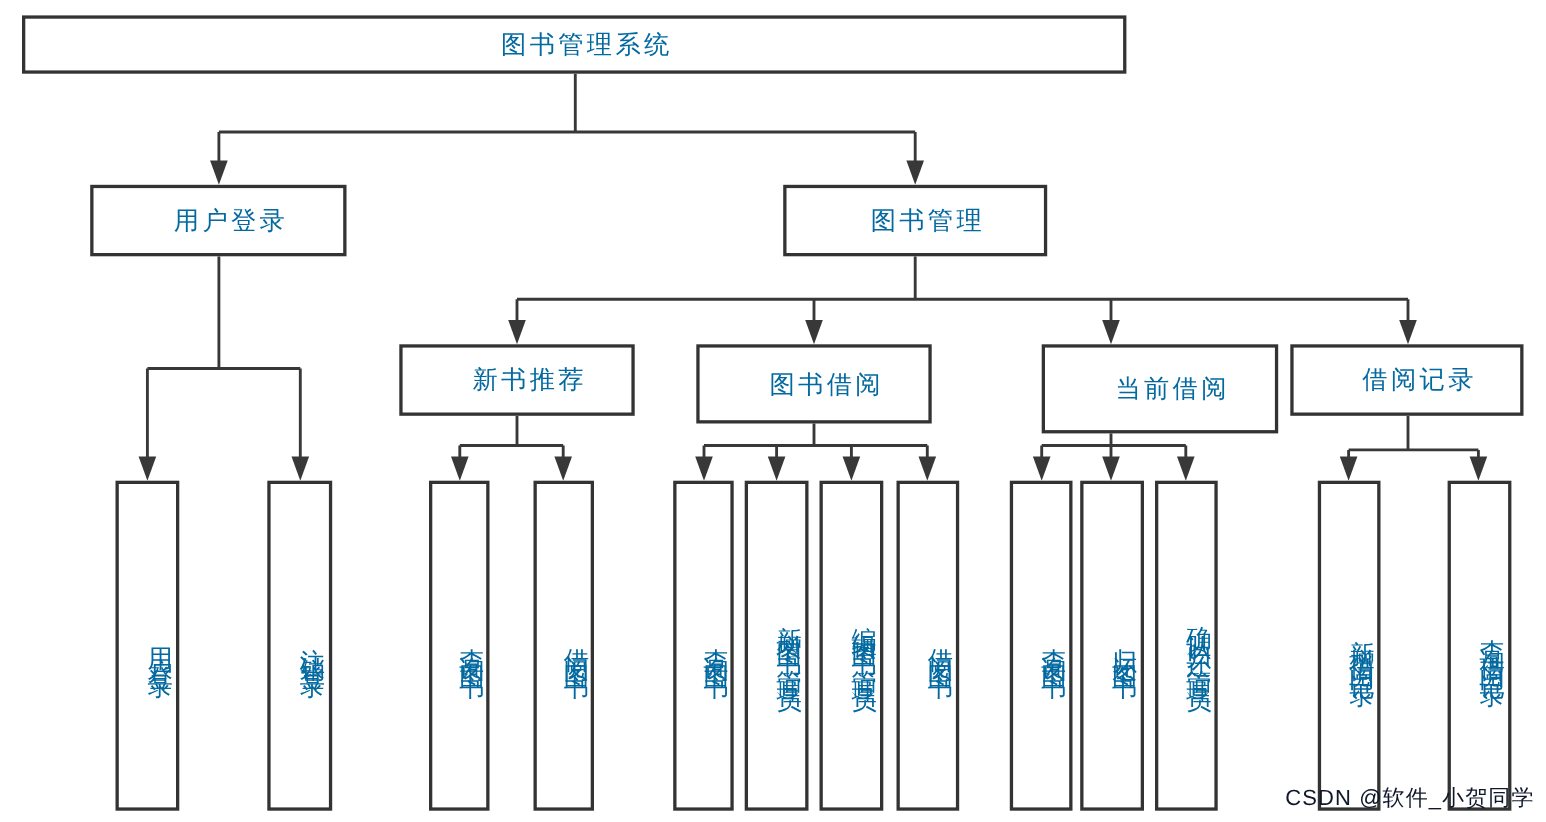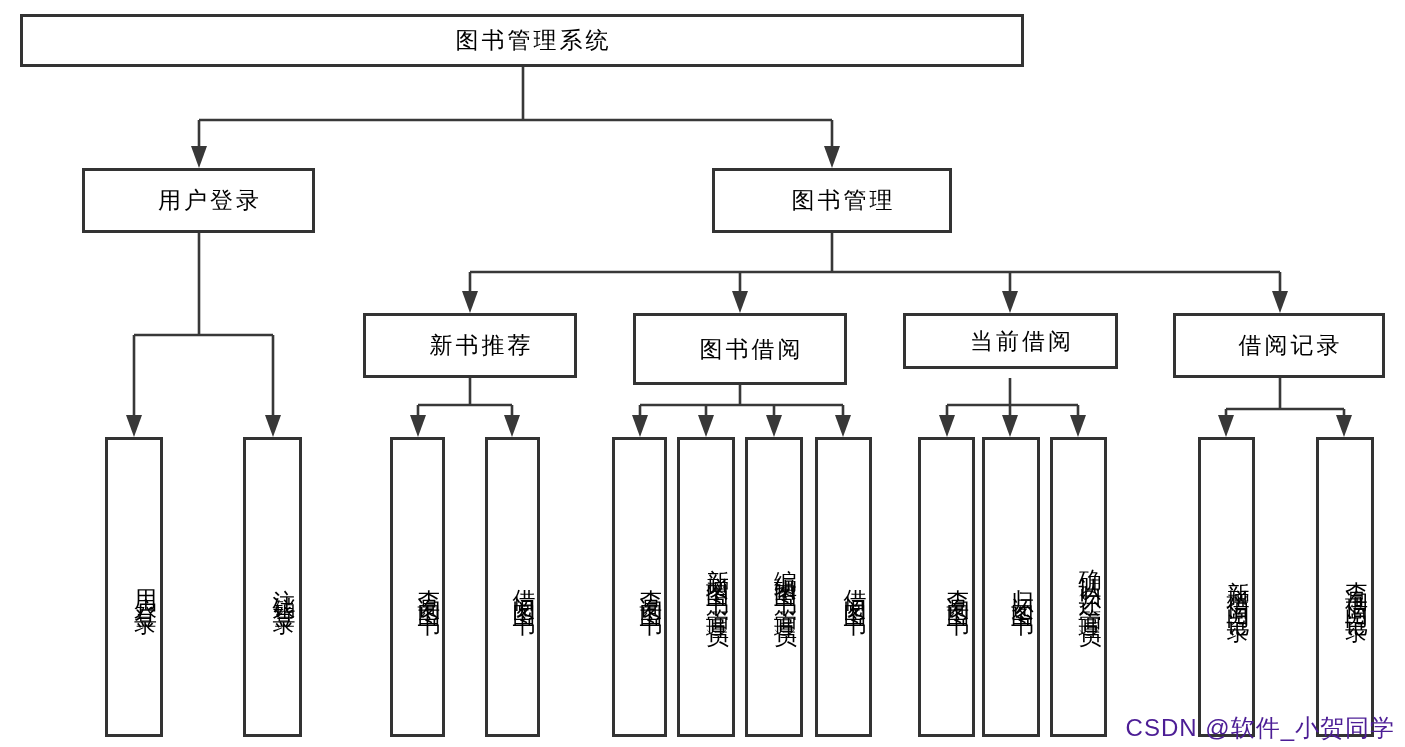--- a/index.html
+++ b/index.html
@@ -9,44 +9,44 @@
     background:#ffffff;
     font-family:"Liberation Sans","DejaVu Sans",sans-serif;
     overflow:hidden;
   }
   .wires{position:absolute;left:0;top:0;}
   .box{
     position:absolute;
     box-sizing:border-box;
     background:#ffffff;
     border:3px solid #333333;
-    color:#000000;
+    color:#0369a1;
     display:flex;
     align-items:center;
     justify-content:center;
     font-size:23px;
     letter-spacing:3px;
     text-align:center;
     white-space:nowrap;
     padding-left:23px;
   }
   .leaf{
     writing-mode:vertical-rl;
     text-orientation:mixed;
     letter-spacing:8px;
     line-height:1;
     white-space:nowrap;
   }
   .watermark{
     position:absolute;
     right:10px;
     top:712px;
-    font-size:24px;
+    font-size:20px;
     letter-spacing:1px;
-    color:#4c1d95;
+    color:#0f172a;
     margin-left:41px;
   }
 </style>
 </head>
 <body>
 
 <div class="stage">
 
   <svg class="wires" width="1405" height="747" viewBox="0 0 1405 747">
     <g stroke="#383838" stroke-width="2.6" fill="none">
@@ -94,21 +94,21 @@
     </g>
   </svg>
 
   <div class="box" style="left:20px;top:14px;width:1004px;height:53px">图书管理系统</div>
 
   <div class="box" style="left:82px;top:168px;width:233px;height:65px">用户登录</div>
   <div class="box" style="left:712px;top:168px;width:240px;height:65px">图书管理</div>
 
   <div class="box" style="left:363px;top:313px;width:214px;height:65px">新书推荐</div>
   <div class="box" style="left:633px;top:313px;width:214px;height:72px">图书借阅</div>
-  <div class="box" style="left:903px;top:313px;width:215px;height:56px">当前借阅</div>
+  <div class="box" style="left:947px;top:313px;width:215px;height:81px">当前借阅</div>
   <div class="box" style="left:1173px;top:313px;width:212px;height:65px">借阅记录</div>
 
   <div class="box leaf" style="left:105px;top:437px;width:58px;height:300px">用户登录</div>
   <div class="box leaf" style="left:243px;top:437px;width:59px;height:300px">注销登录</div>
 
   <div class="box leaf" style="left:390px;top:437px;width:55px;height:300px">查询图书</div>
   <div class="box leaf" style="left:485px;top:437px;width:55px;height:300px">借阅图书</div>
 
   <div class="box leaf" style="left:612px;top:437px;width:55px;height:300px">查询图书</div>
   <div class="box leaf" style="left:677px;top:437px;width:58px;height:300px">新增图书（管理员）</div>

